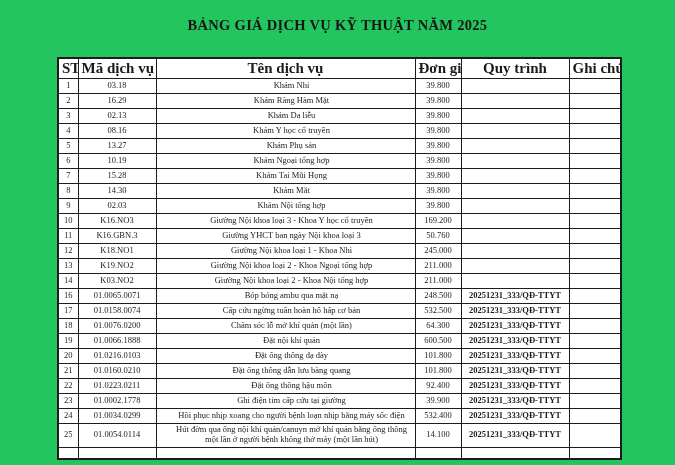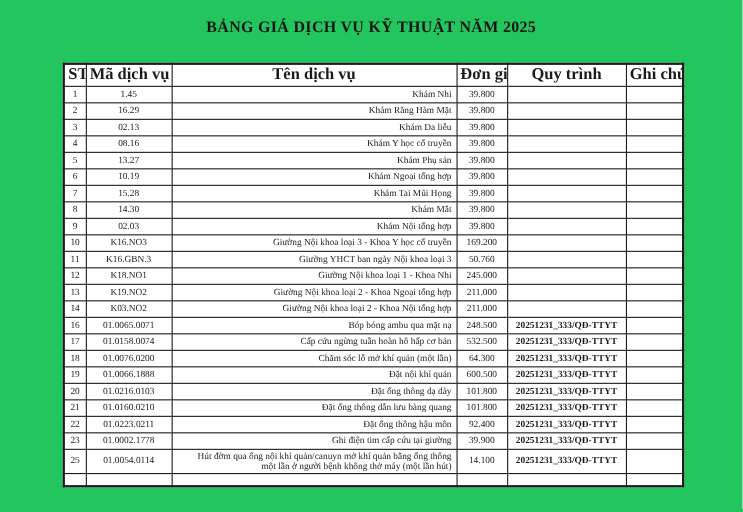--- a/index.html
+++ b/index.html
@@ -64,21 +64,21 @@
   tbody td {
     font-size: 8.5px;
     line-height: 1.14;
   }
   tbody tr { height: 15px; }
   tbody tr:nth-child(24) { height: 24px; }
   tbody tr:nth-child(25) { height: 19px; font-family: Liberation Mono, monospace; }
   tbody tr.partial-row { height: 12px; }
   .c-stt   { text-align: center; }
   .c-code  { text-align: center; white-space: nowrap; }
-  .c-name  { text-align: right; padding-left: 16px; padding-right: 4px; }
+  .c-name  { text-align: center; padding-left: 16px; padding-right: 4px; }
   .c-price { text-align: center; white-space: nowrap; }
   .c-proc  { text-align: center; white-space: nowrap; font-weight: bold; }
   .c-note  { text-align: center; }
 </style>
 </head>
 <body>
 
 <div class="page">
   <h1 class="doc-title">BẢNG GIÁ DỊCH VỤ KỸ THUẬT NĂM 2025</h1>
 
@@ -97,21 +97,21 @@
         <th>Mã dịch vụ</th>
         <th>Tên dịch vụ</th>
         <th>Đơn giá</th>
         <th>Quy trình</th>
         <th>Ghi chú</th>
       </tr>
     </thead>
     <tbody id="table-body">
         <tr>
     <td class="c-stt">1</td>
-    <td class="c-code">1.45</td>
+    <td class="c-code">03.18</td>
     <td class="c-name">Khám Nhi</td>
     <td class="c-price">39.800</td>
     <td class="c-proc"></td>
     <td class="c-note"></td>
   </tr>
         <tr>
     <td class="c-stt">2</td>
     <td class="c-code">16.29</td>
     <td class="c-name">Khám Răng Hàm Mặt</td>
     <td class="c-price">39.800</td>
@@ -268,20 +268,28 @@
     <td class="c-name">Đặt ống thông hậu môn</td>
     <td class="c-price">92.400</td>
     <td class="c-proc">20251231_333/QĐ-TTYT</td>
     <td class="c-note"></td>
   </tr>
         <tr>
     <td class="c-stt">23</td>
     <td class="c-code">01.0002.1778</td>
     <td class="c-name">Ghi điện tim cấp cứu tại giường</td>
     <td class="c-price">39.900</td>
+    <td class="c-proc">20251231_333/QĐ-TTYT</td>
+    <td class="c-note"></td>
+  </tr>
+        <tr>
+    <td class="c-stt">24</td>
+    <td class="c-code">01.0034.0299</td>
+    <td class="c-name">Hồi phục nhịp xoang cho người bệnh loạn nhịp bằng máy sốc điện</td>
+    <td class="c-price">532.400</td>
     <td class="c-proc">20251231_333/QĐ-TTYT</td>
     <td class="c-note"></td>
   </tr>
         <tr>
     <td class="c-stt">25</td>
     <td class="c-code">01.0054.0114</td>
     <td class="c-name">Hút đờm qua ống nội khí quản/canuyn mở khí quản bằng ống thông một lần ở người bệnh không thở máy (một lần hút)</td>
     <td class="c-price">14.100</td>
     <td class="c-proc">20251231_333/QĐ-TTYT</td>
     <td class="c-note"></td>

